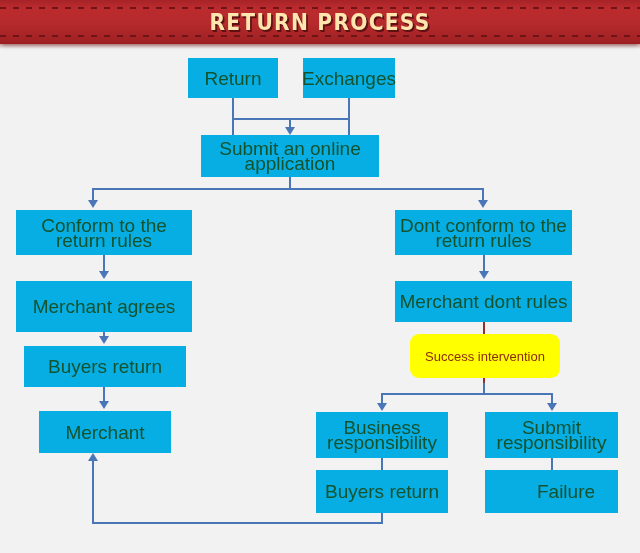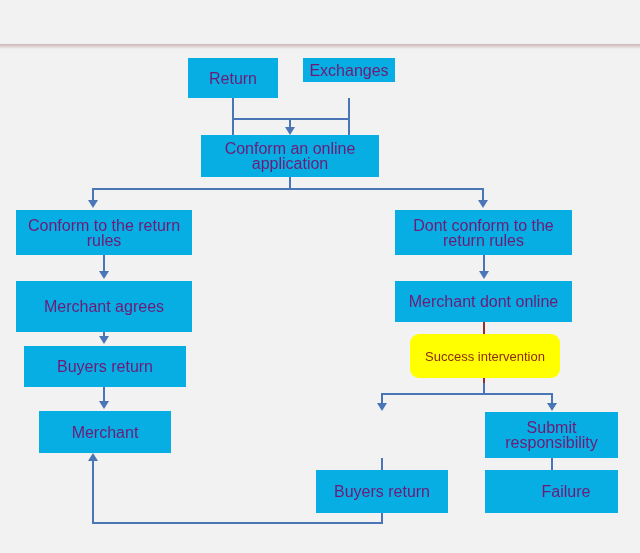--- a/index.html
+++ b/index.html
@@ -71,22 +71,22 @@
   }
 
   
   .node {
     position: absolute;
     box-sizing: border-box;
     display: flex;
     align-items: center;
     justify-content: center;
     text-align: center;
-    color: #701a75;
-    font-size: 16px;
+    color: #14532d;
+    font-size: 19px;
     line-height: 15px;
     background: #06AEE4;
     padding: 2px 4px;
   }
   .node.yellow {
     background: #ffff00;
     color: #8e2a10;
     border-radius: 9px;
     font-size: 13px;
   }
@@ -116,20 +116,25 @@
     border-left: 5px solid transparent;
     border-right: 5px solid transparent;
     border-bottom: 8px solid #4a76b8;
   }
 </style>
 </head>
 <body>
 
 <div id="page">
 
+  <div id="banner">
+    <div class="stitch top"></div>
+    <div class="stitch bottom"></div>
+    <div id="banner-title">RETURN PROCESS</div>
+  </div>
   <div id="banner-shadow"></div>
 
   <div class="edge v" style="left:232px; top:98px; height:42px;"></div>
 
   <div class="edge v" style="left:348px; top:98px; height:42px;"></div>
 
   <div class="edge h" style="left:232px; top:118px; width:118px;"></div>
 
   <div class="edge v" style="left:289px; top:118px; height:11px;"></div>
   <div class="arrow-down" style="left:285px; top:127px;"></div>
@@ -169,56 +174,59 @@
 
   <div class="edge v" style="left:381px; top:513px; height:11px;"></div>
   <div class="edge h" style="left:92px; top:522px; width:291px;"></div>
   <div class="edge v" style="left:92px; top:461px; height:61px;"></div>
   <div class="arrow-up" style="left:88px; top:453px;"></div>
 
   <div class="node" style="left:188px; top:58px; width:90px; height:40px;">
     <span>Return</span>
   </div>
 
-  <div class="node" style="left:303px; top:58px; width:92px; height:24px;">
+  <div class="node" style="left:303px; top:58px; width:92px; height:40px;">
     <span>Exchanges</span>
   </div>
 
   <div class="node" style="left:201px; top:135px; width:178px; height:42px;">
-    <span>Conform an online application</span>
+    <span>Submit an online application</span>
   </div>
 
   <div class="node" style="left:16px; top:210px; width:176px; height:45px;">
     <span>Conform to the return rules</span>
   </div>
 
   <div class="node" style="left:395px; top:210px; width:177px; height:45px;">
     <span>Dont conform to the return rules</span>
   </div>
 
   <div class="node" style="left:16px; top:281px; width:176px; height:51px;">
     <span>Merchant agrees</span>
   </div>
 
   <div class="node" style="left:395px; top:281px; width:177px; height:41px;">
-    <span>Merchant dont online</span>
+    <span>Merchant dont rules</span>
   </div>
 
   <div class="node" style="left:24px; top:346px; width:162px; height:41px;">
     <span>Buyers return</span>
   </div>
 
   <div class="node yellow" style="left:410px; top:334px; width:150px; height:44px;">
     <span>Success intervention</span>
   </div>
 
   <div class="node" style="left:39px; top:411px; width:132px; height:42px;">
     <span>Merchant</span>
   </div>
 
+  <div class="node" style="left:316px; top:412px; width:132px; height:46px;">
+    <span>Business responsibility</span>
+  </div>
 
   <div class="node" style="left:485px; top:412px; width:133px; height:46px;">
     <span>Submit responsibility</span>
   </div>
 
   <div class="node" style="left:316px; top:470px; width:132px; height:43px;">
     <span>Buyers return</span>
   </div>
 
   <div class="node" style="left:485px; top:470px; width:133px; height:43px;padding-left:33px;">

